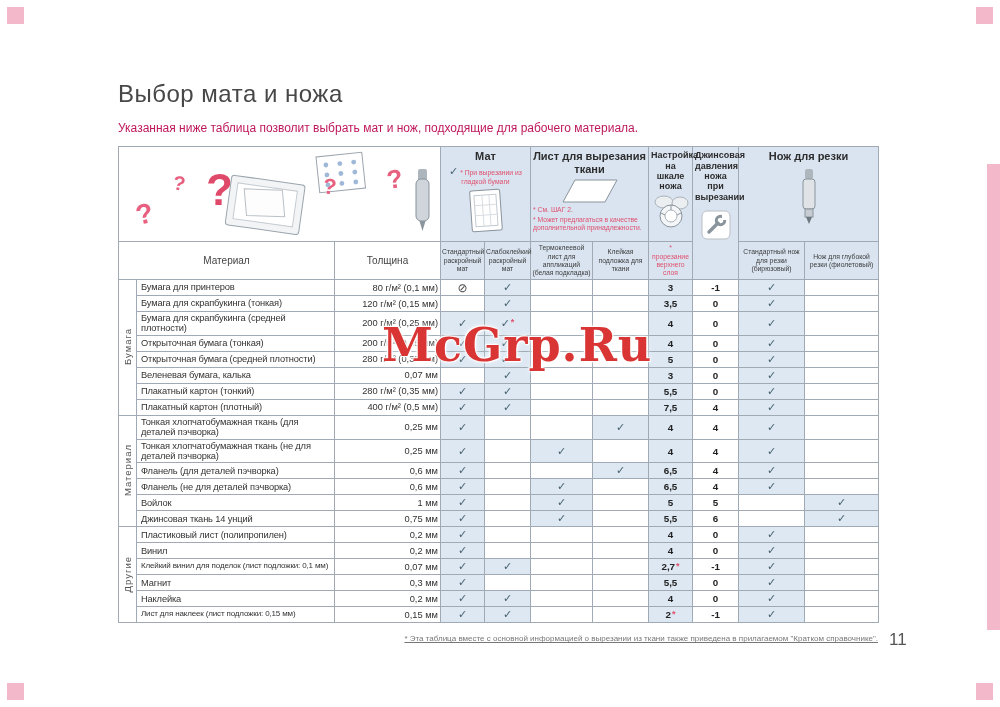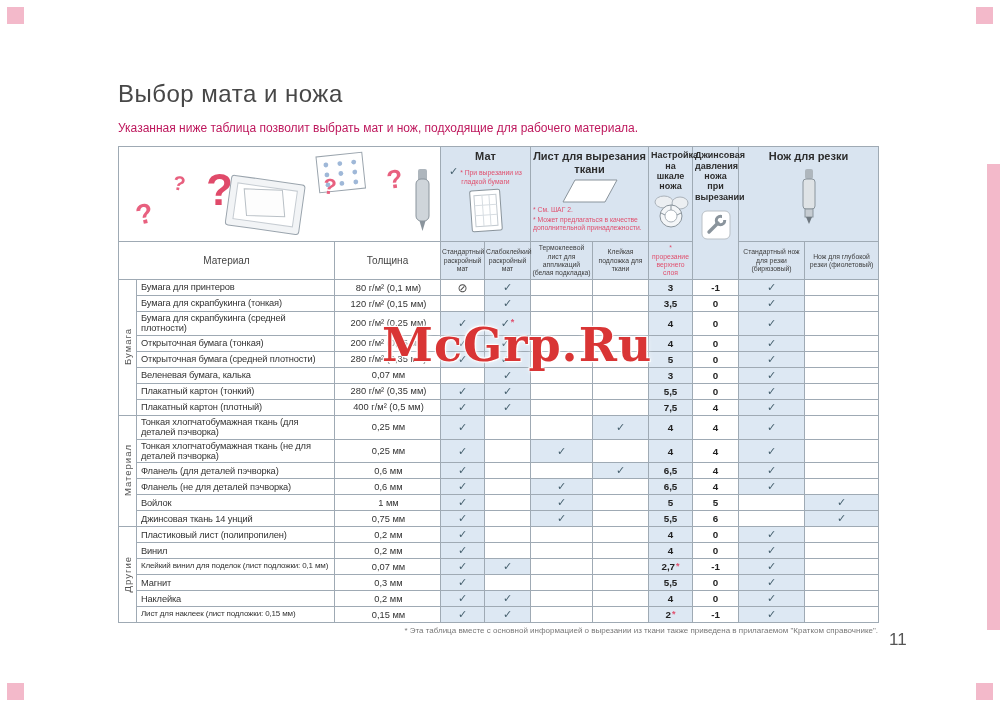--- a/index.html
+++ b/index.html
@@ -28,27 +28,27 @@
   .check{color:var(--check); font-size:11px;}
   .white-h{background:#fff; font-size:10px; color:#444; text-align:center;}
   .sub{background:var(--header-blue); font-size:6.8px; color:#3d3d3d; text-align:center; line-height:1.2; padding:2px 1px; vertical-align:middle;}
   tr.r1 th{height:92px;}
   tr.r2 th{height:36px;}
   tbody td{height:15px; padding:1px 2px; font-size:9.3px; color:#333;}
   .grp-label{background:#fff; text-align:center; padding:0;}
   .grp-label span{writing-mode:vertical-rl; transform:rotate(180deg); font-size:9.5px; color:#555; letter-spacing:1px; white-space:nowrap;}
   .mname{text-align:left; padding-left:4px; letter-spacing:-0.15px; line-height:1.12;}
   .mname.fit{font-size:8px; white-space:nowrap; overflow:hidden;}
-  .thick{text-align:center; padding-left:4px;}
+  .thick{text-align:right; padding-left:4px;}
   .sym{text-align:center;}
   .shaded{background:var(--cell-blue);}
   .num .val{font-weight:bold; font-size:9.8px; color:#222;}
   .star{font-size:9px; margin-left:1px; vertical-align:top; font-weight:bold;}
   .prohibit{color:#4a4a4a; font-size:12px; line-height:1;}
-  .foot{width:760px; text-align:right; font-size:8px; color:#777; margin-top:3px;}
+  .foot{width:760px; text-align:right; font-size:8px; color:#777; margin-top:11px;text-decoration:underline;}
   .pagenum{position:absolute; left:889px; top:630px; font-size:17px; color:#555;}
   .watermark{position:absolute; left:382px; top:318px; font-size:46px; font-weight:bold;
     font-family:"DejaVu Serif",serif; color:var(--watermark-red); z-index:5; letter-spacing:1px;
     text-shadow:0 0 3px #fff,0 0 6px #fff,1px 1px 0 #fff,-1px -1px 0 #fff;}
   .iconbox{display:flex; justify-content:center; margin-top:2px;}
 </style>
 </head>
 <body>
 
 <div class="page">

